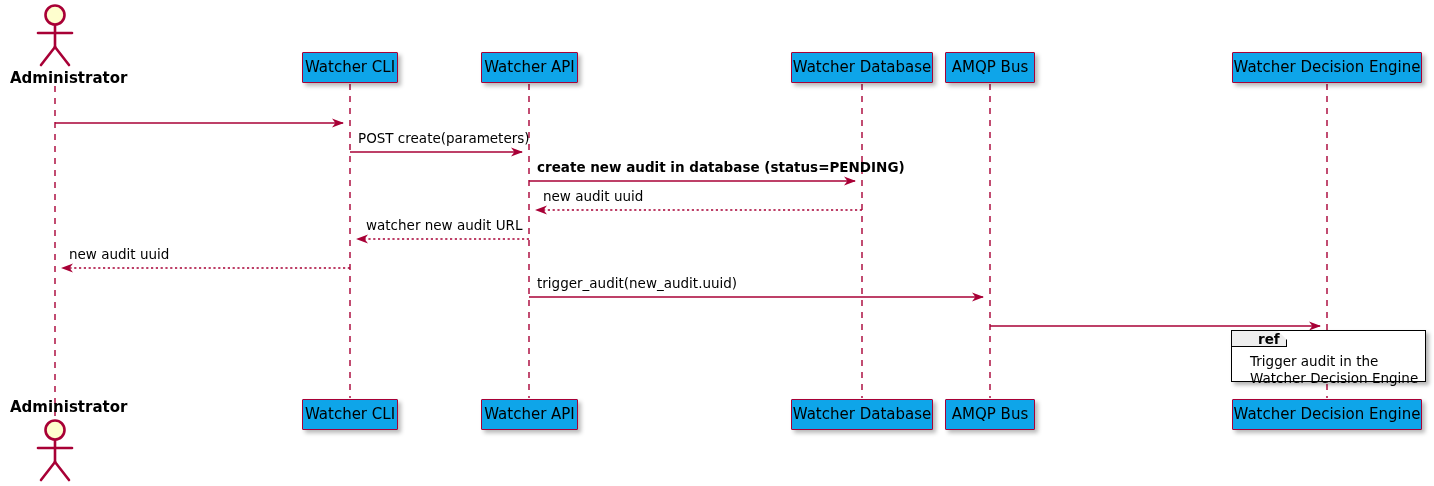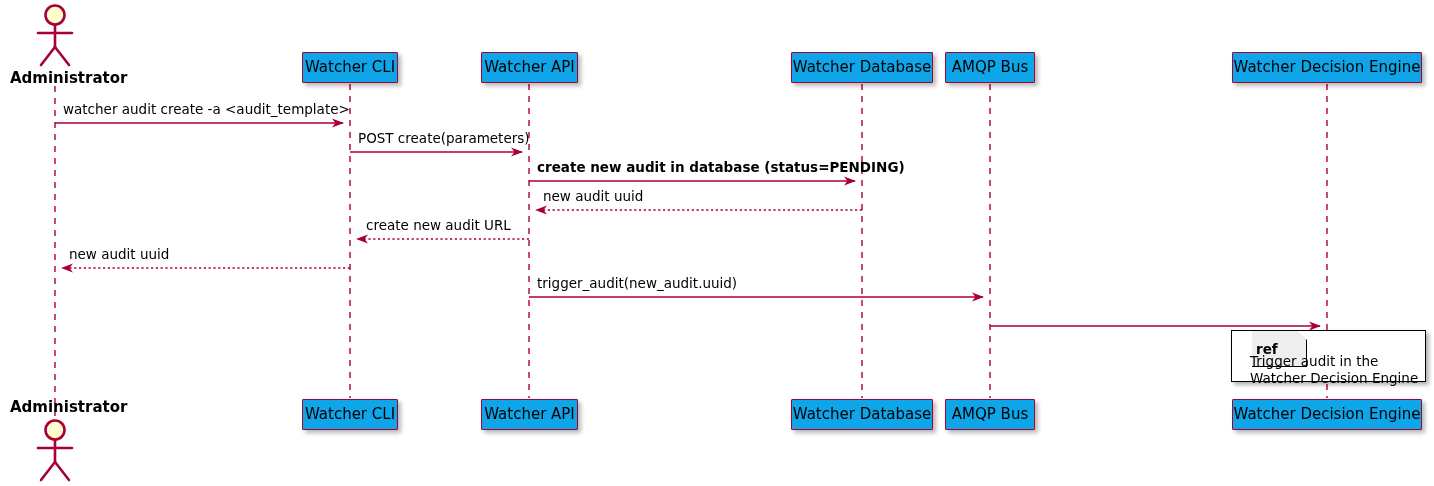--- a/index.html
+++ b/index.html
@@ -58,34 +58,33 @@
     position: absolute;
     box-sizing: border-box;
     background: #FFFFFF;
     border: 1.5px solid #000000;
     box-shadow: 3px 3px 4px rgba(0,0,0,0.30);
   }
   .ref-tab {
     position: absolute;
     left: 0px;
     top: 0px;
-    height: 36px;
+    height: 16px;
     background: #EEEEEE;
     border-right: 1.5px solid #000000;
     border-bottom: 1.5px solid #000000;
     -webkit-clip-path: polygon(0 0, calc(100% - 9px) 0, 100% 9px, 100% 100%, 0 100%);
     clip-path: polygon(0 0, calc(100% - 9px) 0, 100% 9px, 100% 100%, 0 100%);
     display: flex;
     align-items: center;
-    padding-left: 4px;
+    padding-left: 26px;
     box-sizing: border-box;
     font-size: 13.5px;
     font-weight: bold;
     color: #000000;
-    margin-left: 20px;
   }
   .ref-text {
     position: absolute;
     font-size: 13.5px;
     color: #000000;
     line-height: 17px;
     white-space: nowrap;
   }
 </style>
 </head>
@@ -147,25 +146,24 @@
   <div class="participant-box" style="left:791px; top:52px; width:142px; height:31px;">Watcher Database</div>
   <div class="participant-box" style="left:945px; top:52px; width:90px; height:31px;">AMQP Bus</div>
   <div class="participant-box" style="left:1232px; top:52px; width:190px; height:31px;">Watcher Decision Engine</div>
 
   <div class="participant-box" style="left:302px; top:399px; width:96px; height:31px;">Watcher CLI</div>
   <div class="participant-box" style="left:481px; top:399px; width:97px; height:31px;">Watcher API</div>
   <div class="participant-box" style="left:791px; top:399px; width:142px; height:31px;">Watcher Database</div>
   <div class="participant-box" style="left:945px; top:399px; width:90px; height:31px;">AMQP Bus</div>
   <div class="participant-box" style="left:1232px; top:399px; width:190px; height:31px;">Watcher Decision Engine</div>
 
-  <div class="msg-label" style="left:63px; top:103px;">watcher audit create -a &lt;audit_template&gt;</div>
   <div class="msg-label" style="left:358px; top:132px;">POST create(parameters)</div>
   <div class="msg-label" style="left:537px; top:161px;font-weight:bold;">create new audit in database (status=PENDING)</div>
   <div class="msg-label" style="left:543px; top:190px;">new audit uuid</div>
-  <div class="msg-label" style="left:366px; top:219px;">create new audit URL</div>
+  <div class="msg-label" style="left:366px; top:219px;">watcher new audit URL</div>
   <div class="msg-label" style="left:69px; top:248px;">new audit uuid</div>
   <div class="msg-label" style="left:537px; top:277px;">trigger_audit(new_audit.uuid)</div>
 
   <div class="ref-box" style="left:1231px; top:330px; width:195px; height:52px;">
     <div class="ref-tab" style="width:55px;">ref</div>
     <div class="ref-text" style="left:18px; top:22px;">Trigger audit in the</div>
     <div class="ref-text" style="left:18px; top:39px;">Watcher Decision Engine</div>
   </div>
 
 </div>

